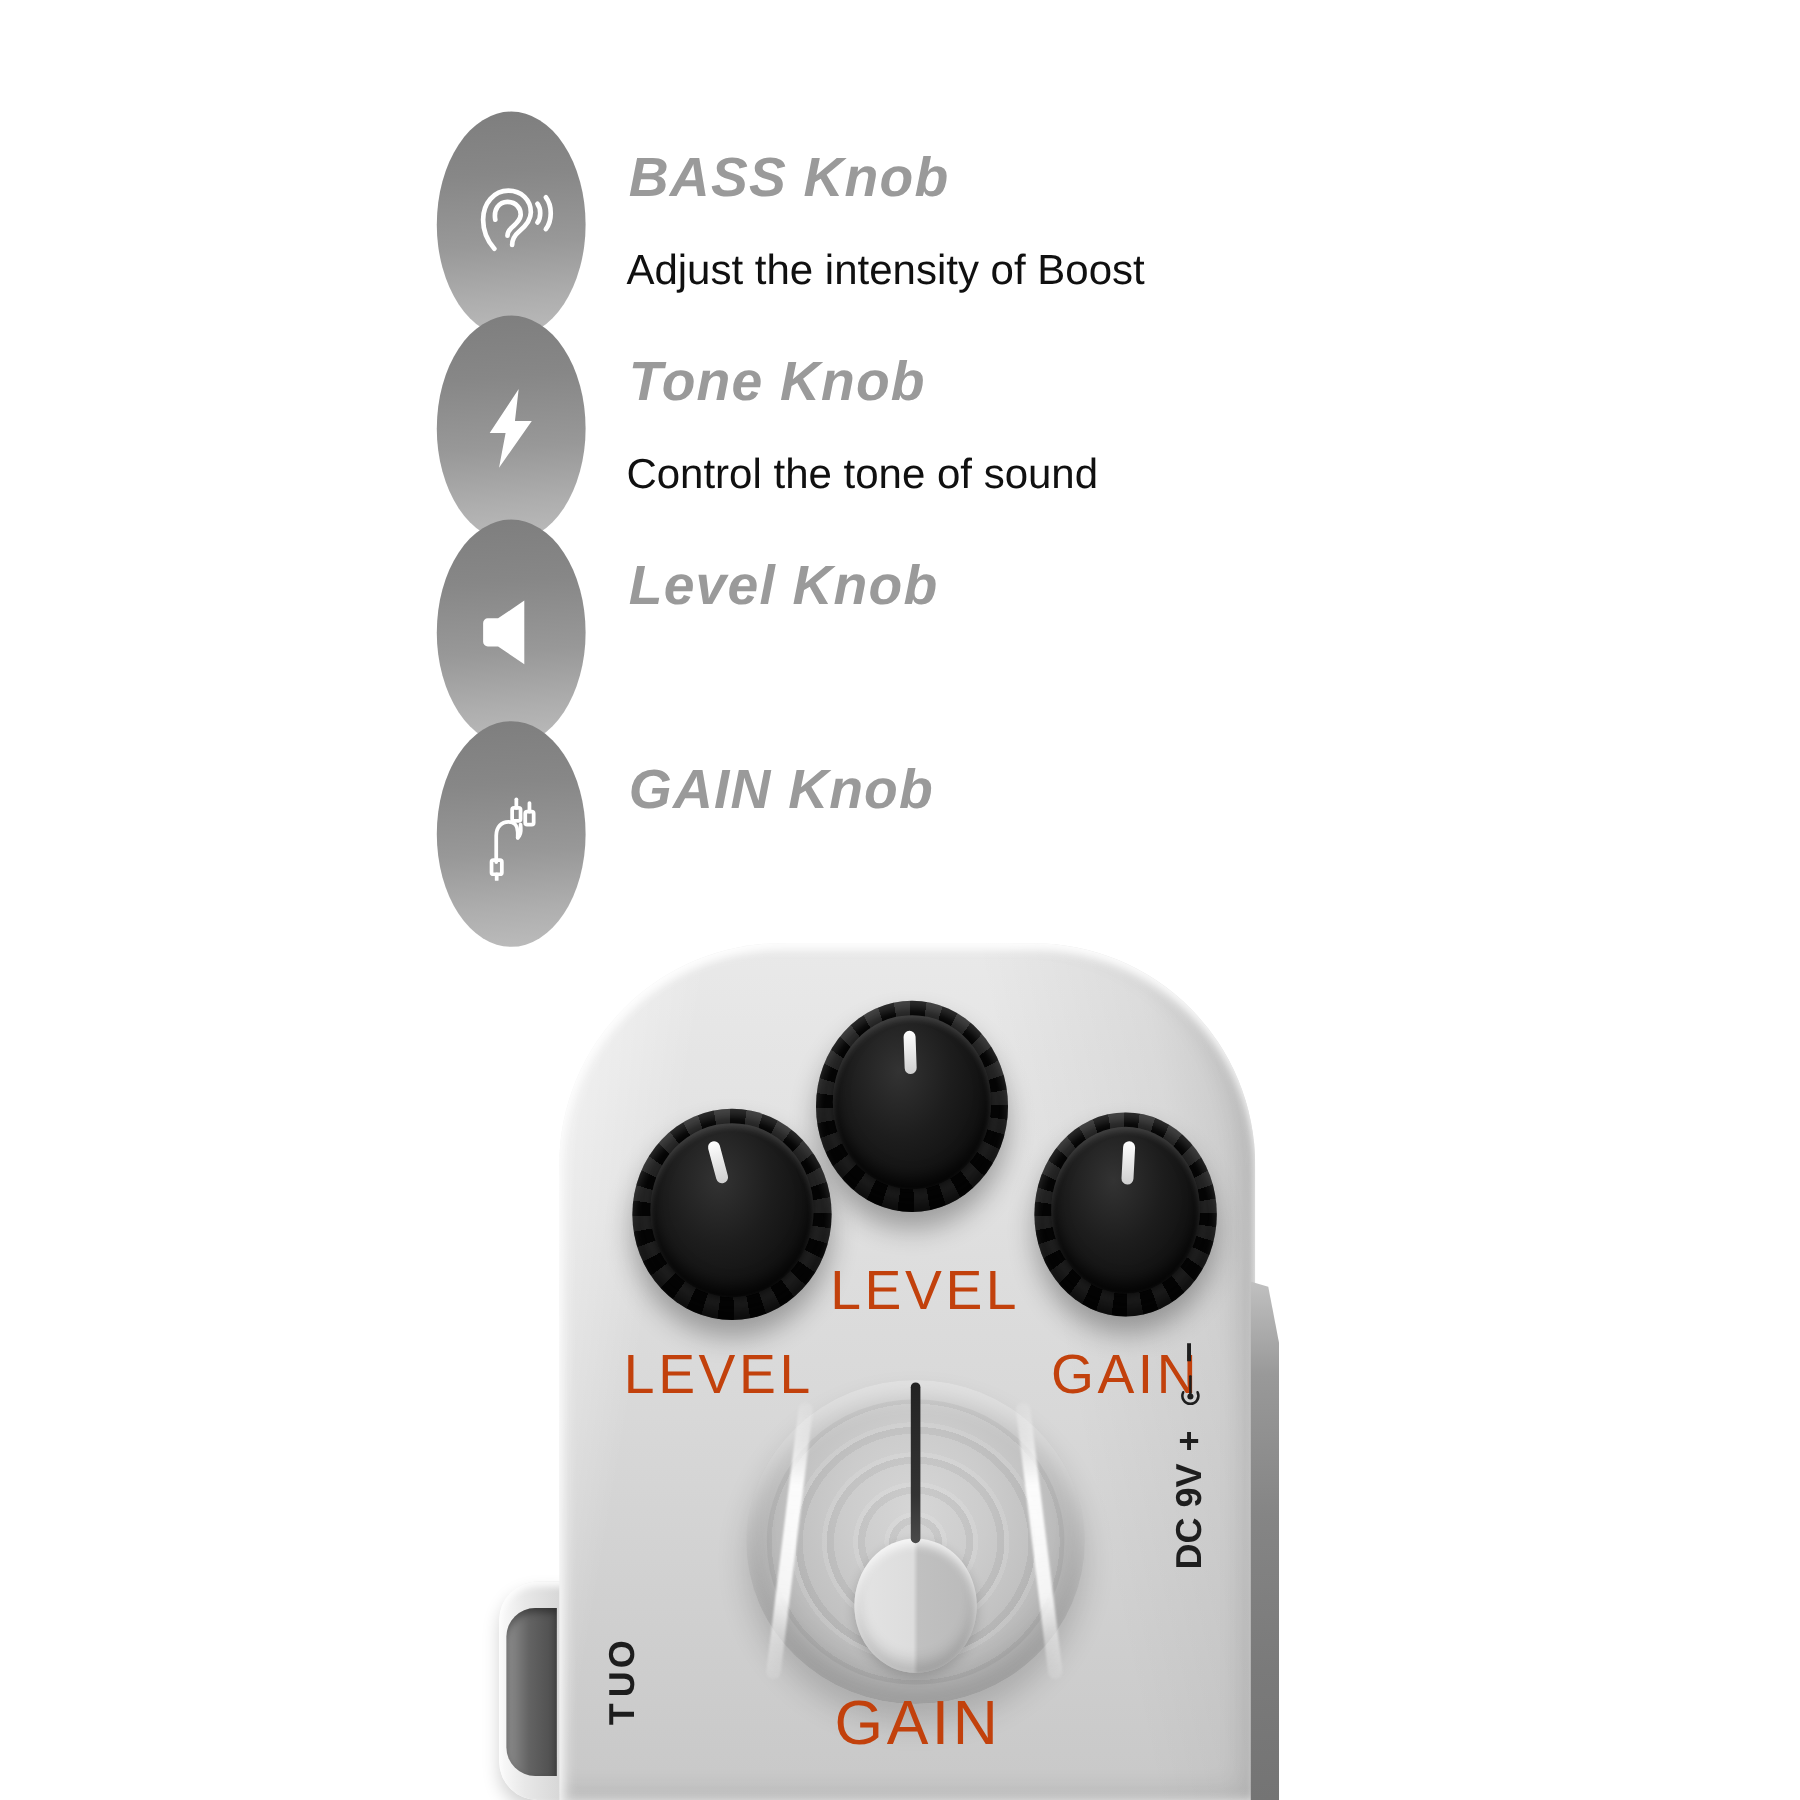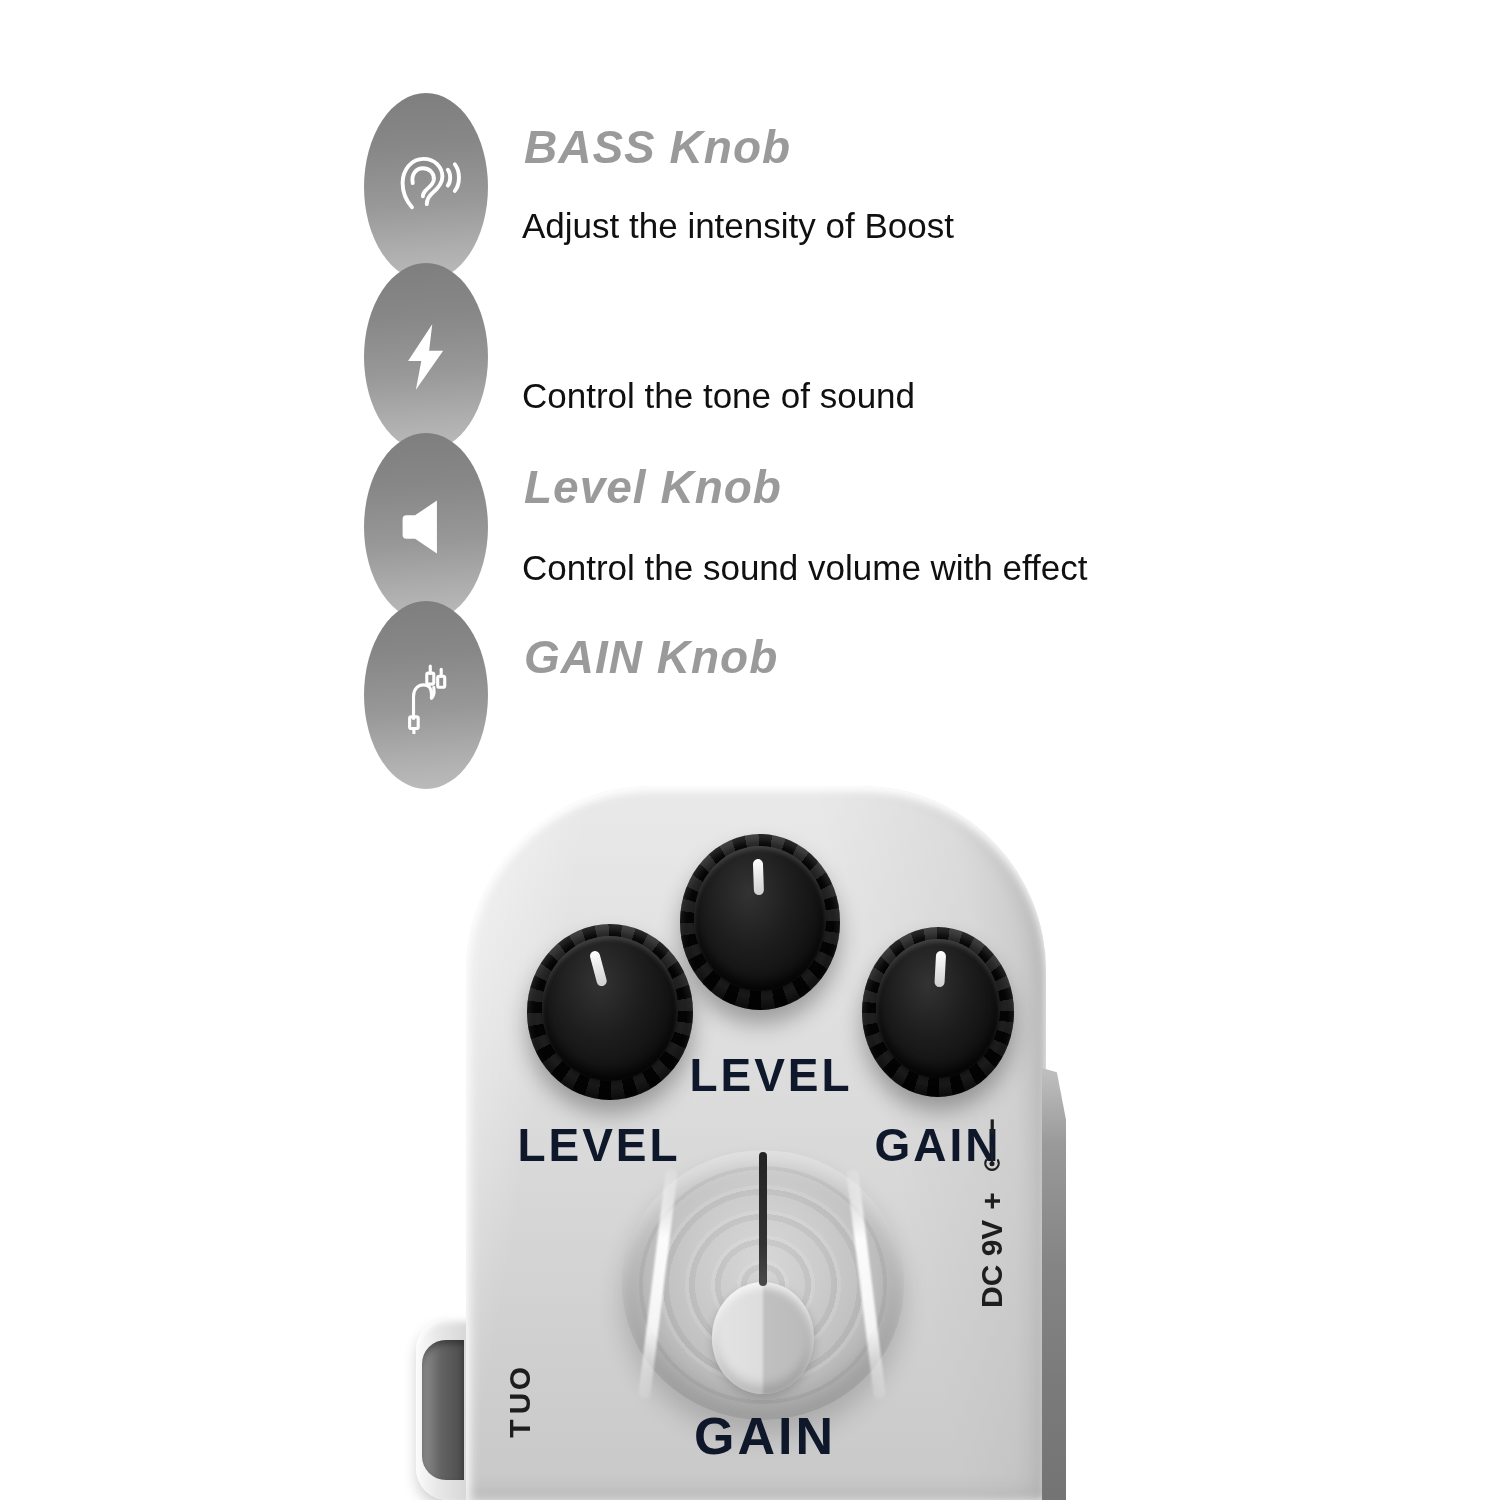--- a/index.html
+++ b/index.html
@@ -79,21 +79,21 @@
     box-shadow:inset 0 5px 8px rgba(255,255,255,0.8), inset 0 -8px 12px rgba(0,0,0,0.18),
                0 4px 10px rgba(0,0,0,0.18);
   }
   .gain-pointer{
     position:absolute;left:759px;top:1152px;width:8px;height:134px;border-radius:4px;
     background:linear-gradient(180deg,#232323 0%,#333333 70%,#4a4a4a 100%);
   }
   
   .pedal-label{
     position:absolute;transform:translate(-50%,0);
-    color:#0f172a;font-size:46px;font-weight:700;letter-spacing:3px;white-space:nowrap;
+    color:#c2410c;font-size:46px;font-weight:400;letter-spacing:3px;white-space:nowrap;
   }
   
   .out-label{position:absolute;left:502px;top:1366px;display:flex;flex-direction:column;align-items:center;}
   .out-label span{
     display:block;height:25px;width:34px;line-height:25px;text-align:center;
     transform:rotate(-90deg);font-size:30px;font-weight:700;color:#1d1d1d;
   }
   
   .power-label{
     position:absolute;left:897px;top:1194px;width:190px;height:38px;
@@ -130,29 +130,29 @@
     </svg>
   </div>
   <div class="feature-title" style="top:120px">BASS Knob</div>
   <div class="feature-desc" style="top:206px">Adjust the intensity of Boost</div>
 
   <div class="feature-icon" style="top:263px">
     <svg viewBox="0 0 100 100">
       <path d="M58 8 L27 55 H44 L37 92 L72 42 H54 Z" fill="#ffffff"></path>
     </svg>
   </div>
+  <div class="feature-title" style="top:290px">Tone Knob</div>
   <div class="feature-desc" style="top:376px">Control the tone of sound</div>
 
   <div class="feature-icon" style="top:433px">
     <svg viewBox="0 0 100 100">
       <path d="M20 40 a5 5 0 0 1 5 -5 h11 l28 -19 v68 l-28 -19 h-11 a5 5 0 0 1 -5 -5 z" fill="#ffffff"></path>
     </svg>
   </div>
   <div class="feature-title" style="top:460px">Level Knob</div>
-  <div class="feature-desc" style="top:548px">Control the sound volume with effect</div>
 
   <div class="feature-icon" style="top:601px">
     <svg viewBox="0 0 100 100" fill="none" stroke="#ffffff" stroke-width="4" stroke-linecap="round" stroke-linejoin="round">
       <path d="M34 80 V52 C34 42 40 37 47 37 C54 37 57 42 57 48 V54"></path>
       <rect x="29" y="78" width="11" height="15" rx="2"></rect>
       <path d="M34.5 93 v6"></path>
       <rect x="51" y="22" width="9" height="14" rx="2"></rect>
       <path d="M55.5 22 v-9"></path>
       <rect x="65" y="26" width="9" height="14" rx="2"></rect>
       <path d="M69.5 26 v-9"></path>

